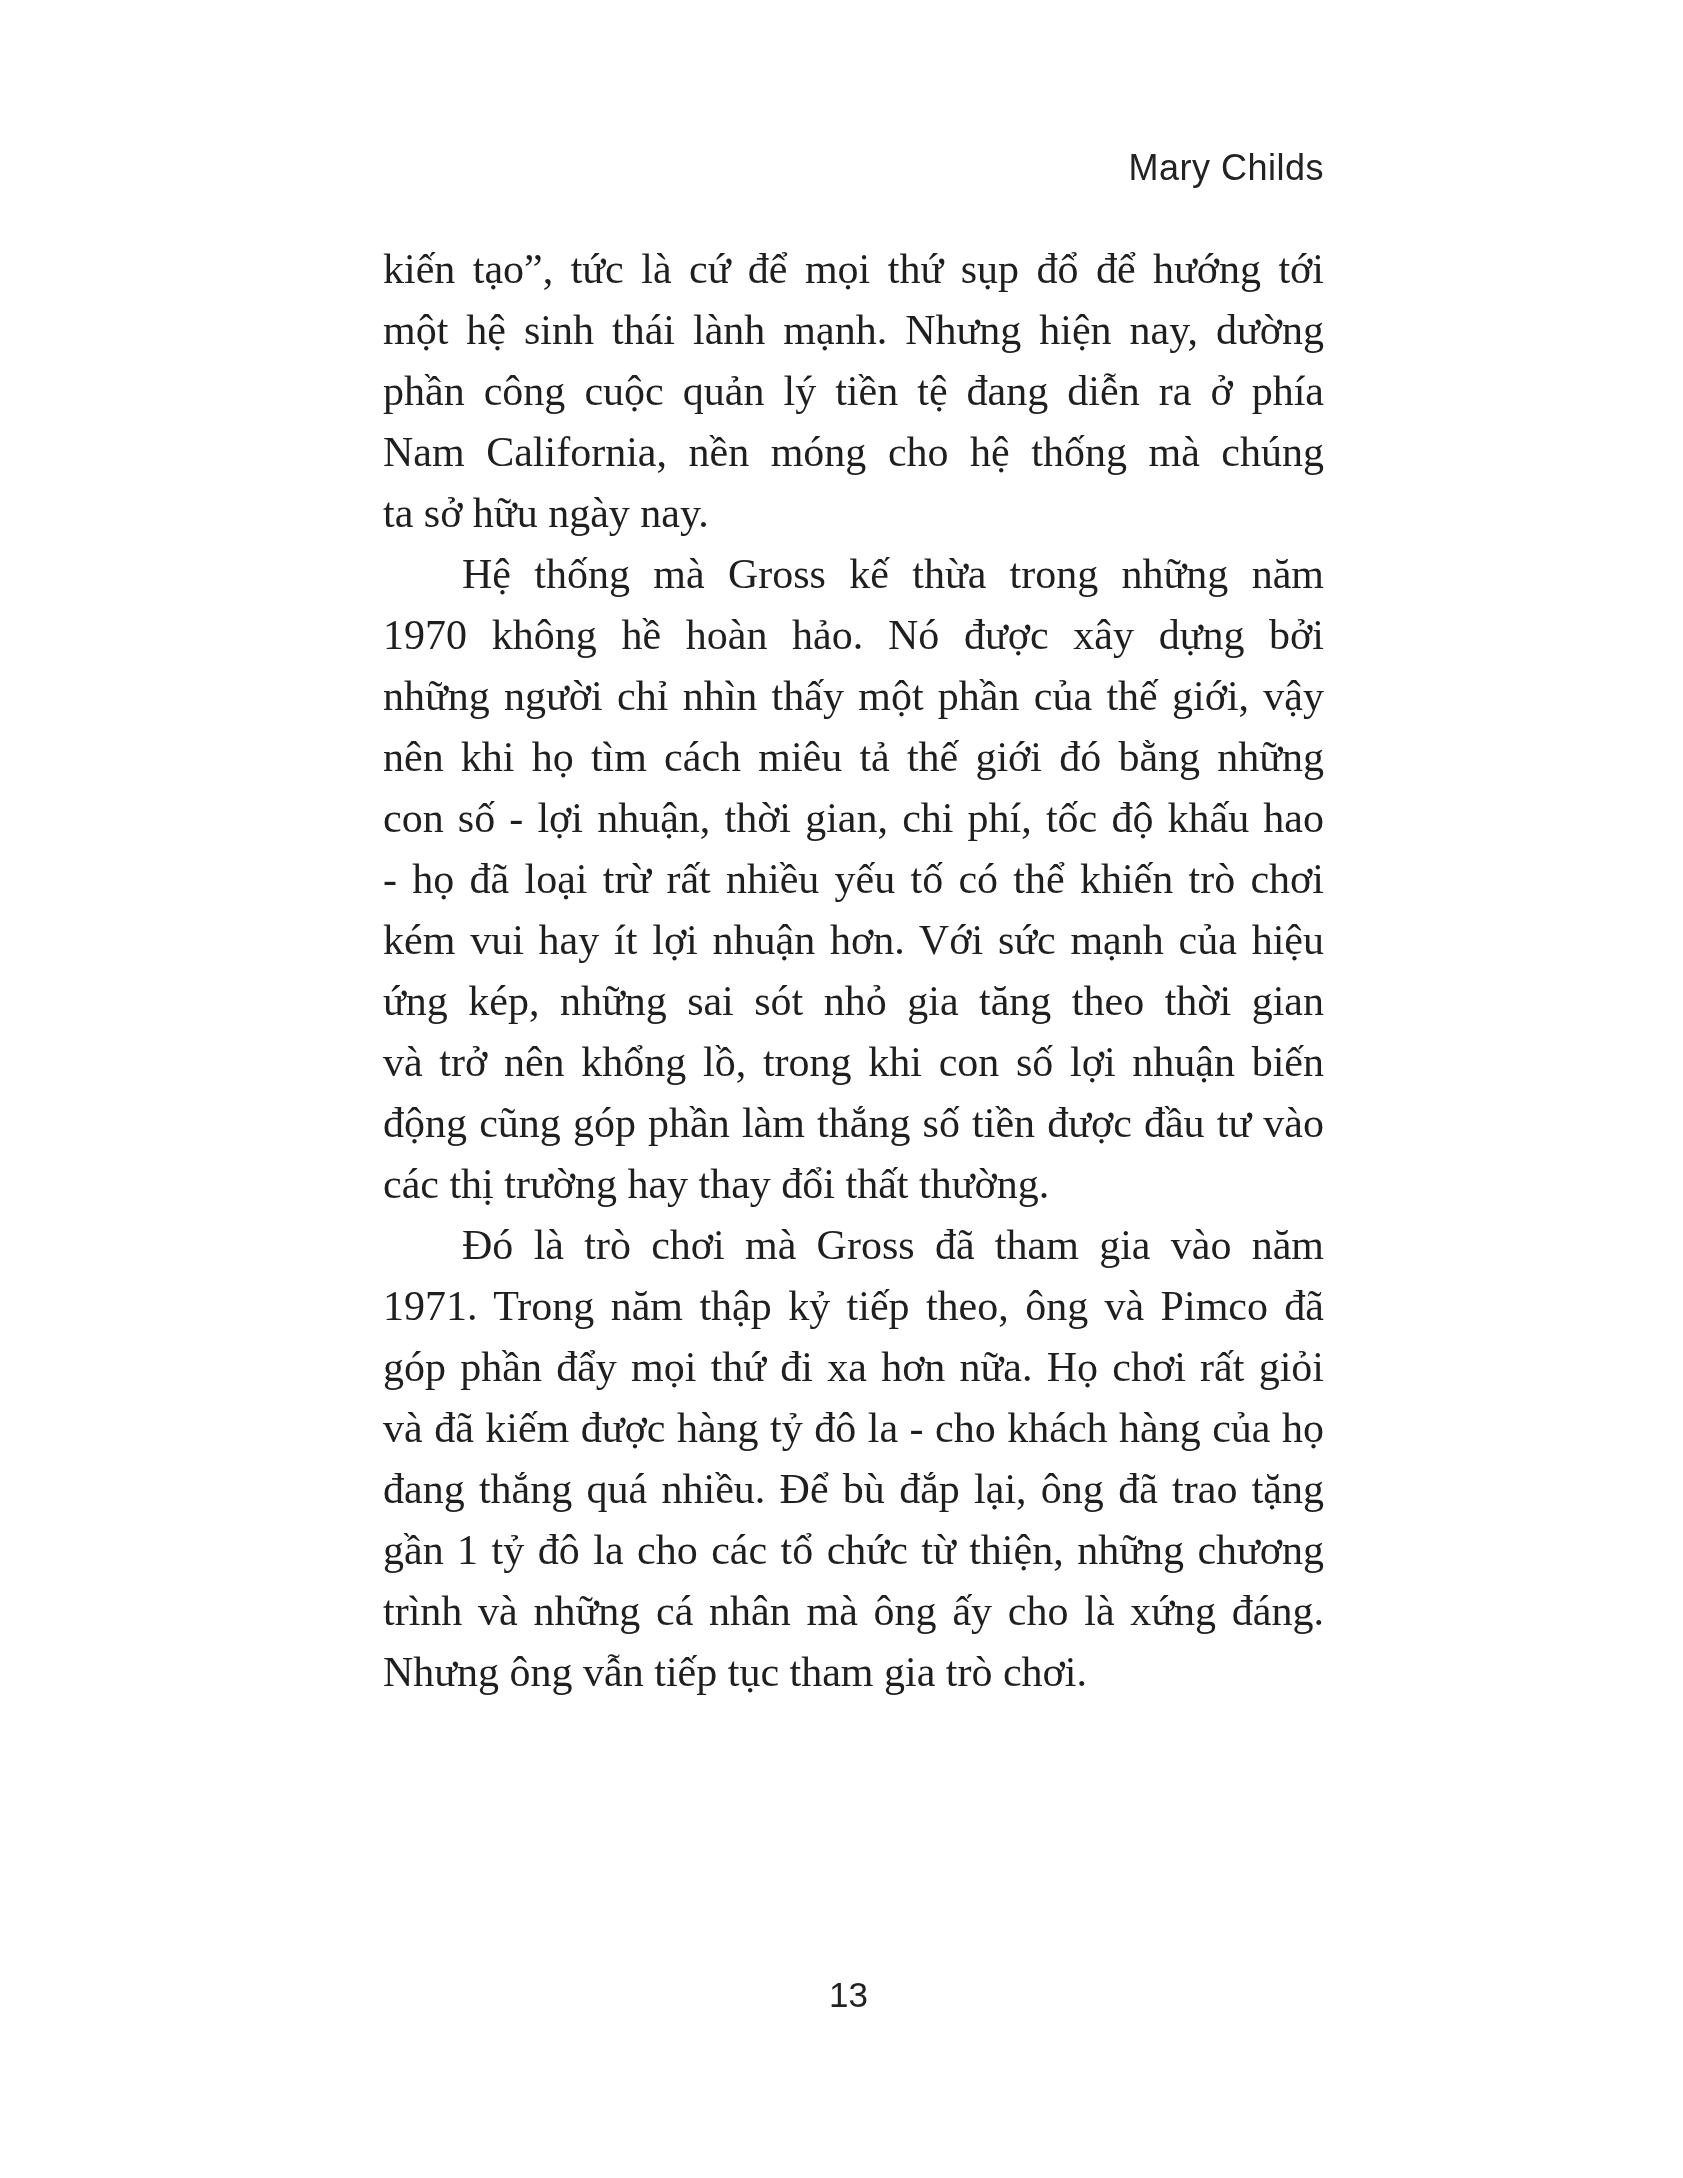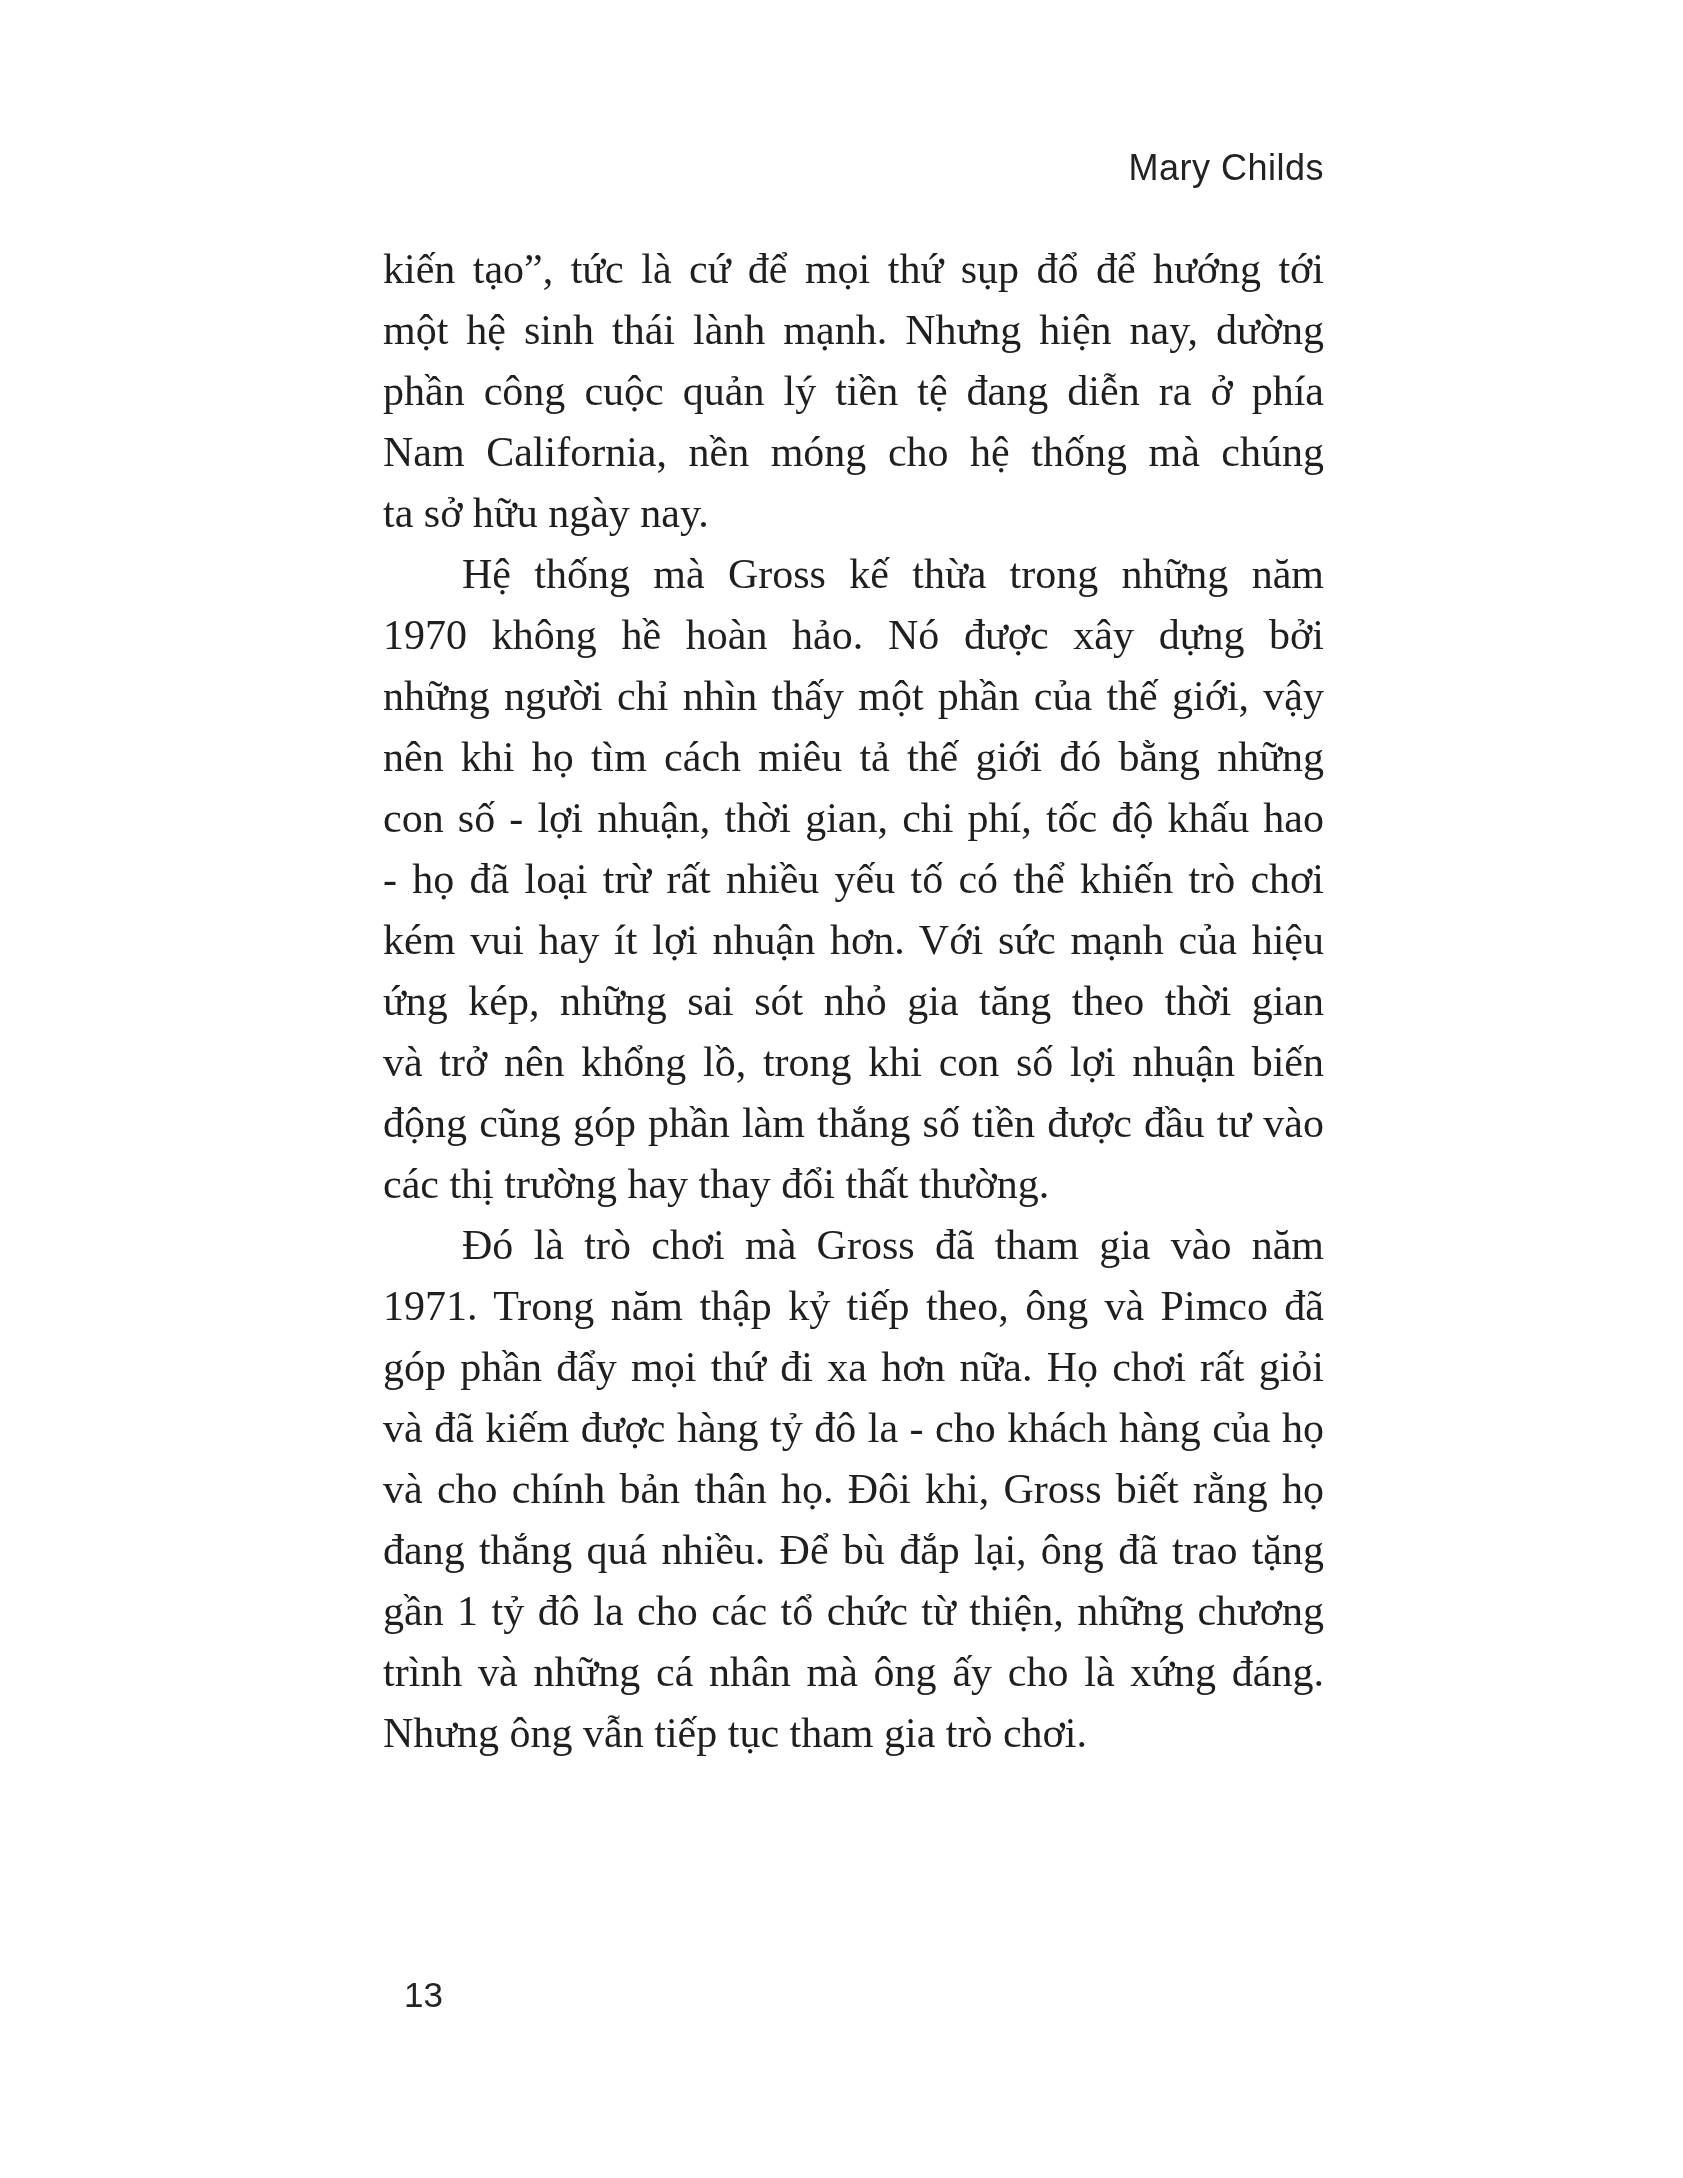--- a/index.html
+++ b/index.html
@@ -45,23 +45,23 @@
   }
   .line.indent {
     text-indent: 79px;
   }
   .line.last {
     text-align-last: left;
   }
   .page-number {
     position: absolute;
     top: 1975px;
-    left: 404px;
+    left: 378px;
     width: 941px;
-    text-align: left;
+    text-align: center;
     font-family: "Liberation Sans", "DejaVu Sans", sans-serif;
     font-size: 35px;
     line-height: 40px;
     font-weight: 500;
     color: #232323;
   }
 </style>
 </head>
 <body>
 
@@ -94,21 +94,20 @@
       <div class="line">và trở nên khổng lồ, trong khi con số lợi nhuận biến</div>
       <div class="line">động cũng góp phần làm thắng số tiền được đầu tư vào</div>
       <div class="line last">các thị trường hay thay đổi thất thường.</div>
     </div>
 
     <div class="para">
       <div class="line indent">Đó là trò chơi mà Gross đã tham gia vào năm</div>
       <div class="line">1971. Trong năm thập kỷ tiếp theo, ông và Pimco đã</div>
       <div class="line">góp phần đẩy mọi thứ đi xa hơn nữa. Họ chơi rất giỏi</div>
       <div class="line">và đã kiếm được hàng tỷ đô la - cho khách hàng của họ</div>
-      <div class="line">và cho chính bản thân họ. Đôi khi, Gross biết rằng họ</div>
       <div class="line">đang thắng quá nhiều. Để bù đắp lại, ông đã trao tặng</div>
       <div class="line">gần 1 tỷ đô la cho các tổ chức từ thiện, những chương</div>
       <div class="line">trình và những cá nhân mà ông ấy cho là xứng đáng.</div>
       <div class="line last">Nhưng ông vẫn tiếp tục tham gia trò chơi.</div>
     </div>
 
   </div>
 
   <div class="page-number">13</div>
 

